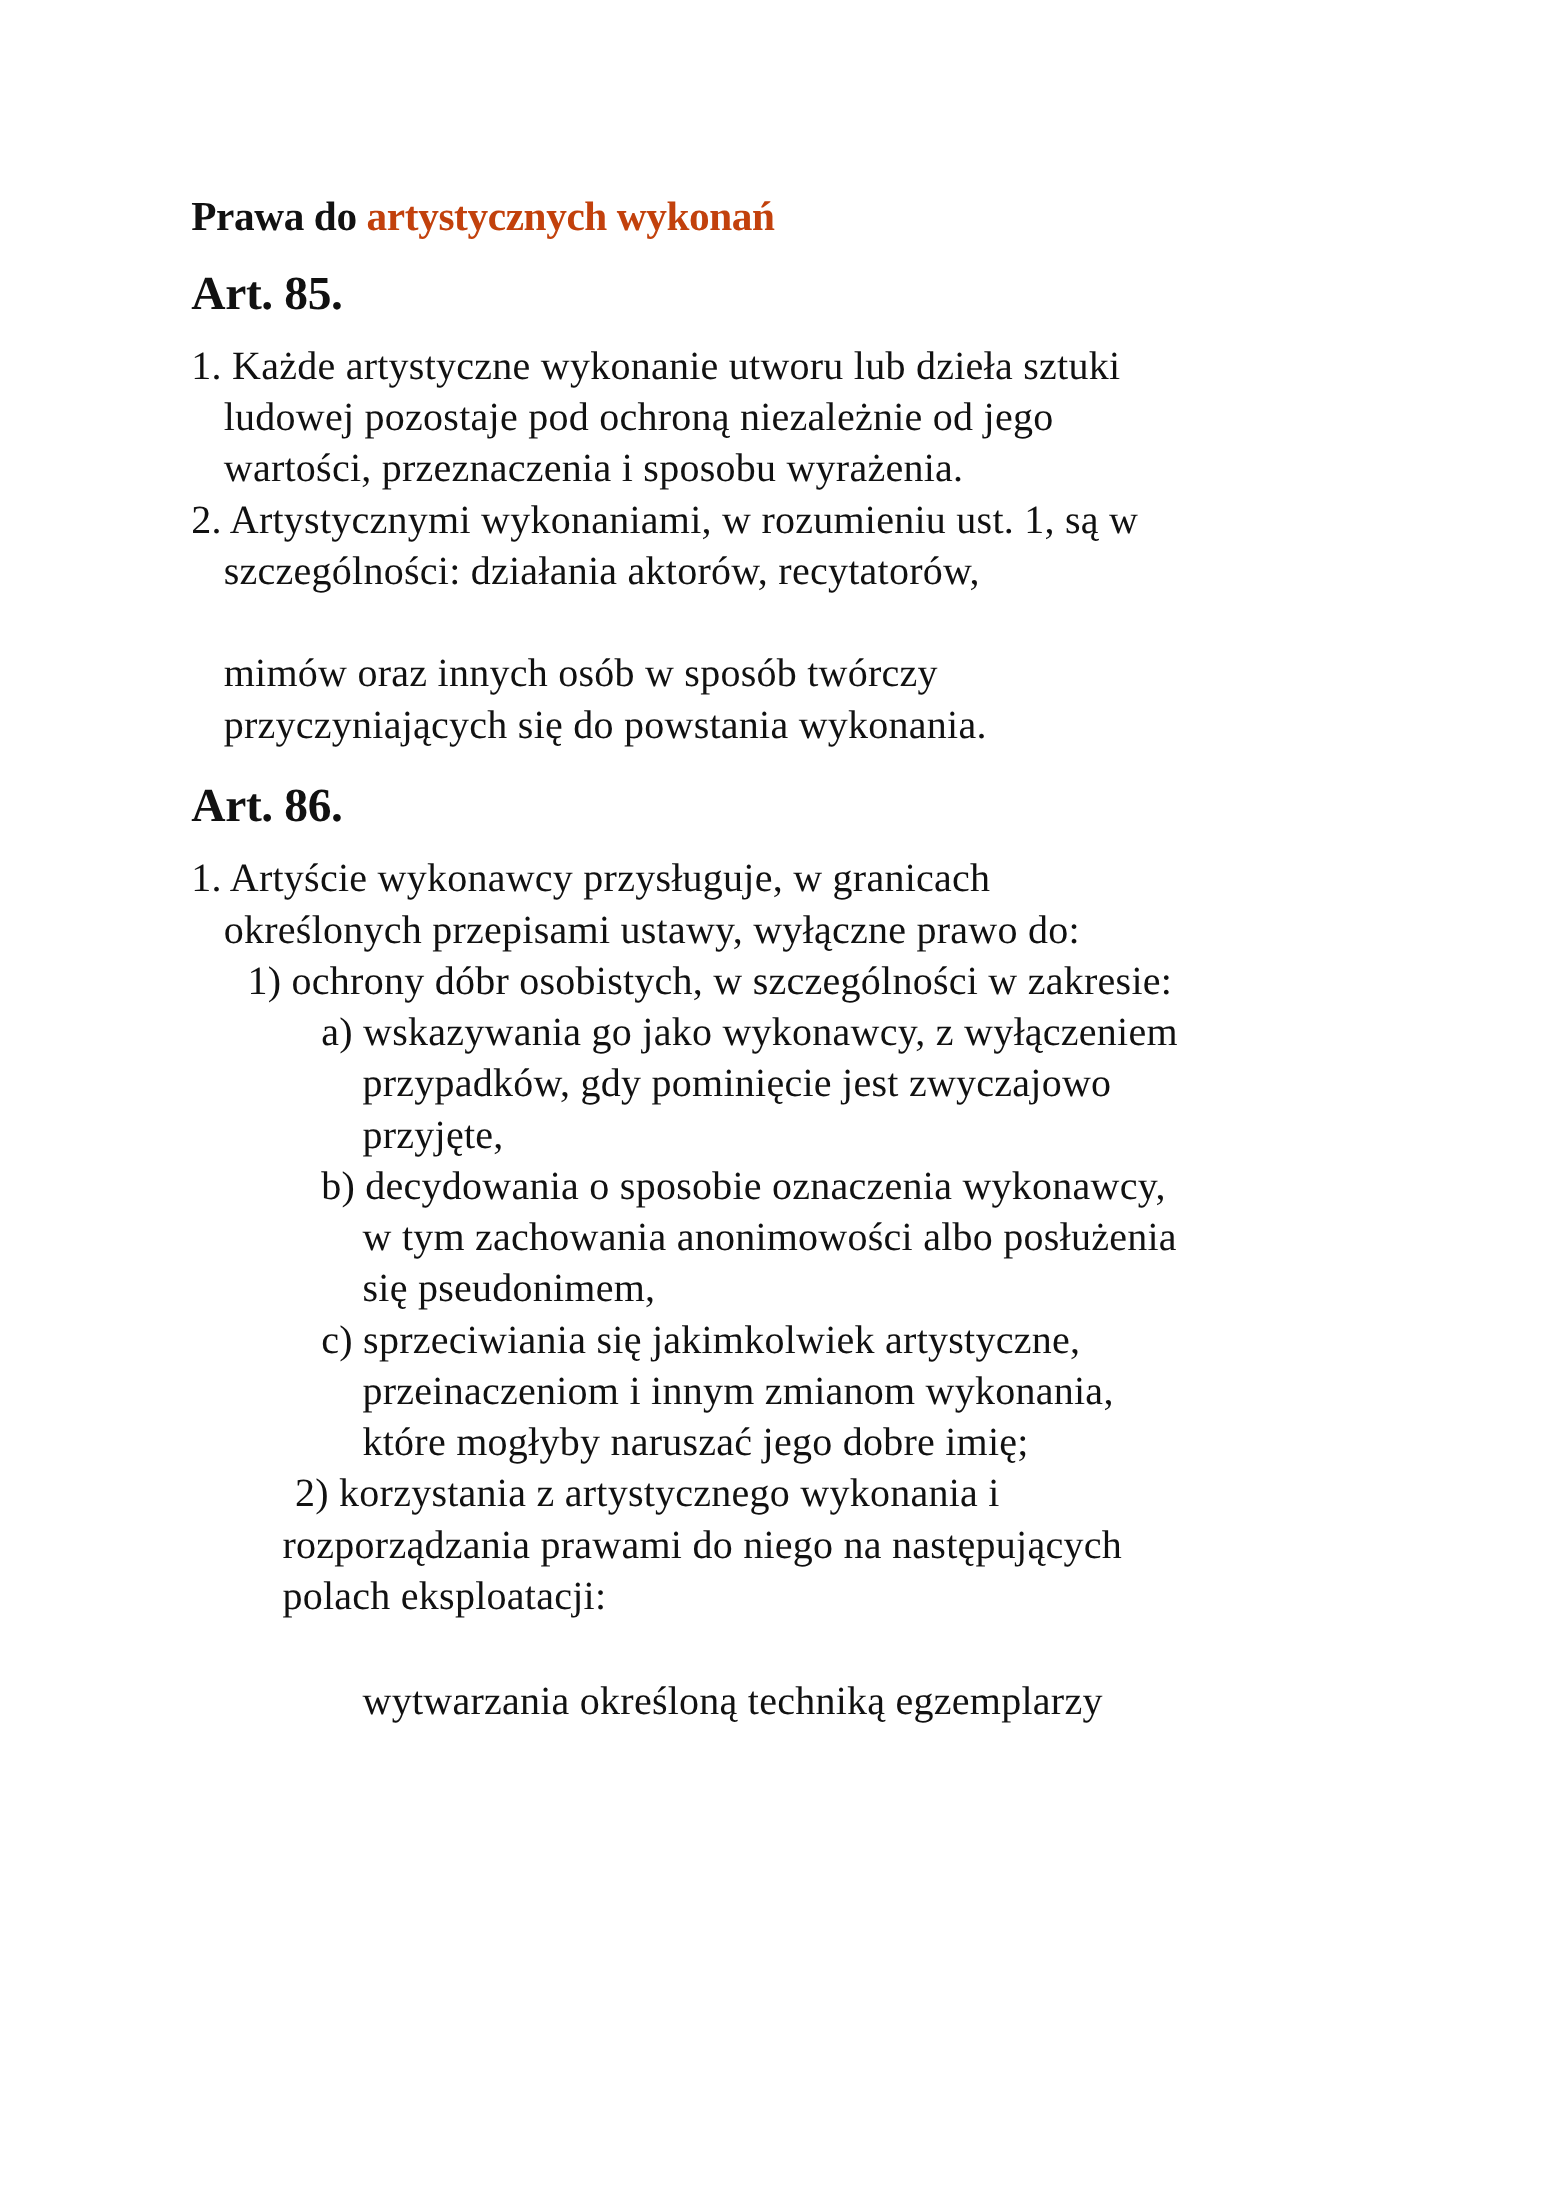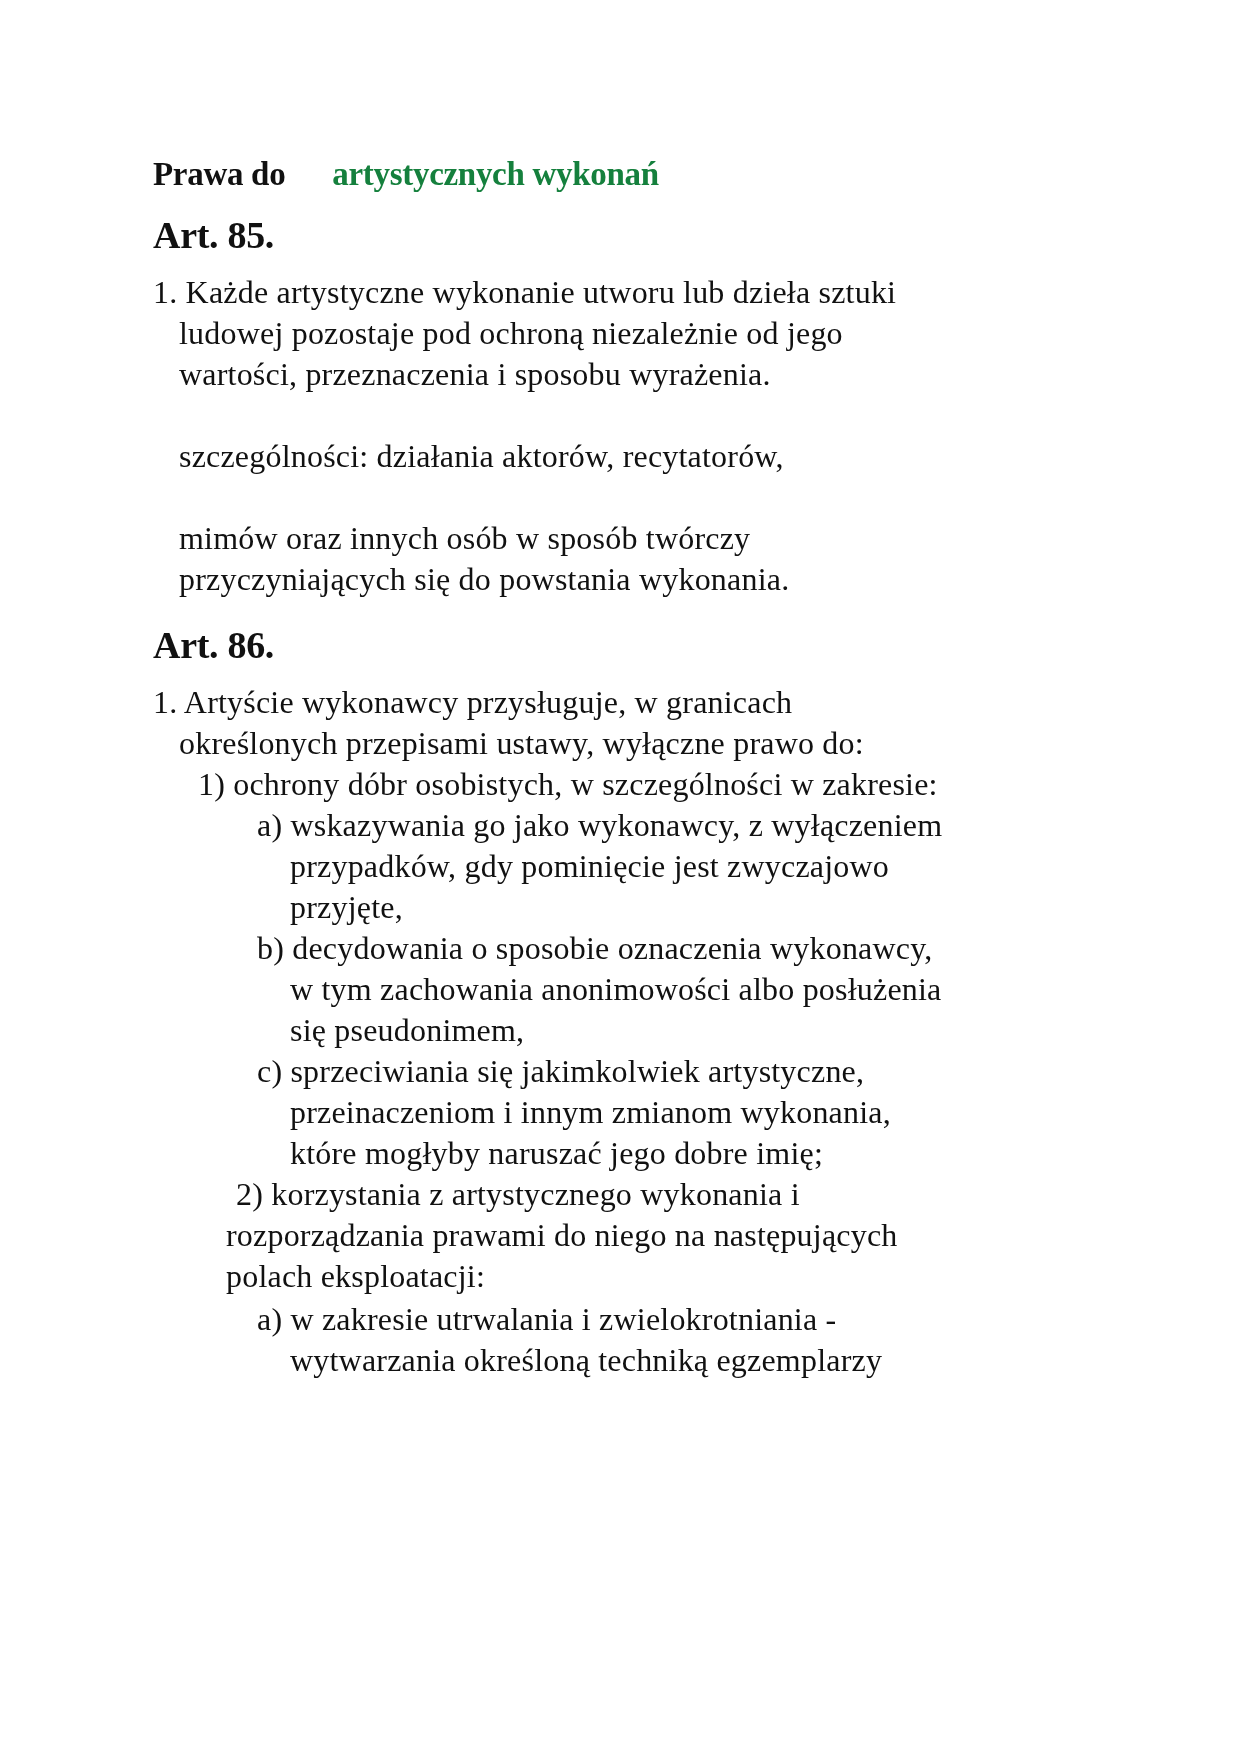--- a/index.html
+++ b/index.html
@@ -29,22 +29,21 @@
       line-height: 1;
       letter-spacing: -0.3px;
     }
     .title {
       font-weight: bold;
       font-size: 30px;
       font-family: "Liberation Serif", "DejaVu Serif", serif;
       font-size: 33px;
     }
     .title .accent {
-      color: #15803d;
-      margin-left: 39px;
+      color: #c2410c;
     }
     .heading {
       font-weight: bold;
       font-family: "Liberation Serif", "DejaVu Serif", serif;
       font-size: 38px;
     }
     .body-text {
       font-family: "Liberation Serif", "DejaVu Serif", serif;
       font-size: 32px;
       letter-spacing: 0.2px;
@@ -57,20 +56,21 @@
 
   <div class="line title" style="left:153px; top:158px;">
     <span>Prawa do </span><span class="accent">artystycznych wykonań</span>
   </div>
 
   <div class="line heading" style="left:153px; top:216px;">Art. 85.</div>
 
   <div class="line body-text" style="left:153px; top:276px;text-align:center;">1. Każde artystyczne wykonanie utworu lub dzieła sztuki</div>
   <div class="line body-text" style="left:179px; top:317px;">ludowej pozostaje pod ochroną niezależnie od jego</div>
   <div class="line body-text" style="left:179px; top:358px;">wartości, przeznaczenia i sposobu wyrażenia.</div>
+  <div class="line body-text" style="left:153px; top:399px;">2. Artystycznymi wykonaniami, w rozumieniu ust. 1, są w</div>
   <div class="line body-text" style="left:179px; top:440px;">szczególności: działania aktorów, recytatorów,</div>
   <div class="line body-text" style="left:179px; top:522px;">mimów oraz innych osób w sposób twórczy</div>
   <div class="line body-text" style="left:179px; top:563px;">przyczyniających się do powstania wykonania.</div>
 
   <div class="line heading" style="left:153px; top:626px;">Art. 86.</div>
 
   <div class="line body-text" style="left:153px; top:686px;">1. Artyście wykonawcy przysługuje, w granicach</div>
   <div class="line body-text" style="left:179px; top:727px;">określonych przepisami ustawy, wyłączne prawo do:</div>
   <div class="line body-text" style="left:198px; top:768px;">1)  ochrony dóbr osobistych, w szczególności w zakresie:</div>
   <div class="line body-text" style="left:257px; top:809px;">a)  wskazywania go jako wykonawcy, z wyłączeniem</div>
@@ -78,16 +78,15 @@
   <div class="line body-text" style="left:290px; top:891px;">przyjęte,</div>
   <div class="line body-text" style="left:257px; top:932px;">b)  decydowania o sposobie oznaczenia wykonawcy,</div>
   <div class="line body-text" style="left:290px; top:973px;">w tym zachowania anonimowości albo posłużenia</div>
   <div class="line body-text" style="left:290px; top:1014px;">się pseudonimem,</div>
   <div class="line body-text" style="left:257px; top:1055px;">c)  sprzeciwiania się jakimkolwiek artystyczne,</div>
   <div class="line body-text" style="left:290px; top:1096px;">przeinaczeniom i innym zmianom wykonania,</div>
   <div class="line body-text" style="left:290px; top:1137px;">które mogłyby naruszać jego dobre imię;</div>
   <div class="line body-text" style="left:198px; top:1178px;margin-left:38px;">2)  korzystania z artystycznego wykonania i</div>
   <div class="line body-text" style="left:226px; top:1219px;">rozporządzania prawami do niego na następujących</div>
   <div class="line body-text" style="left:226px; top:1260px;">polach eksploatacji:</div>
-  <div class="line body-text" style="left:257px; top:1303px;">a)  w zakresie utrwalania i zwielokrotniania -</div>
   <div class="line body-text" style="left:290px; top:1344px;">wytwarzania określoną techniką egzemplarzy</div>
 
 </div>
 
 </body></html>

